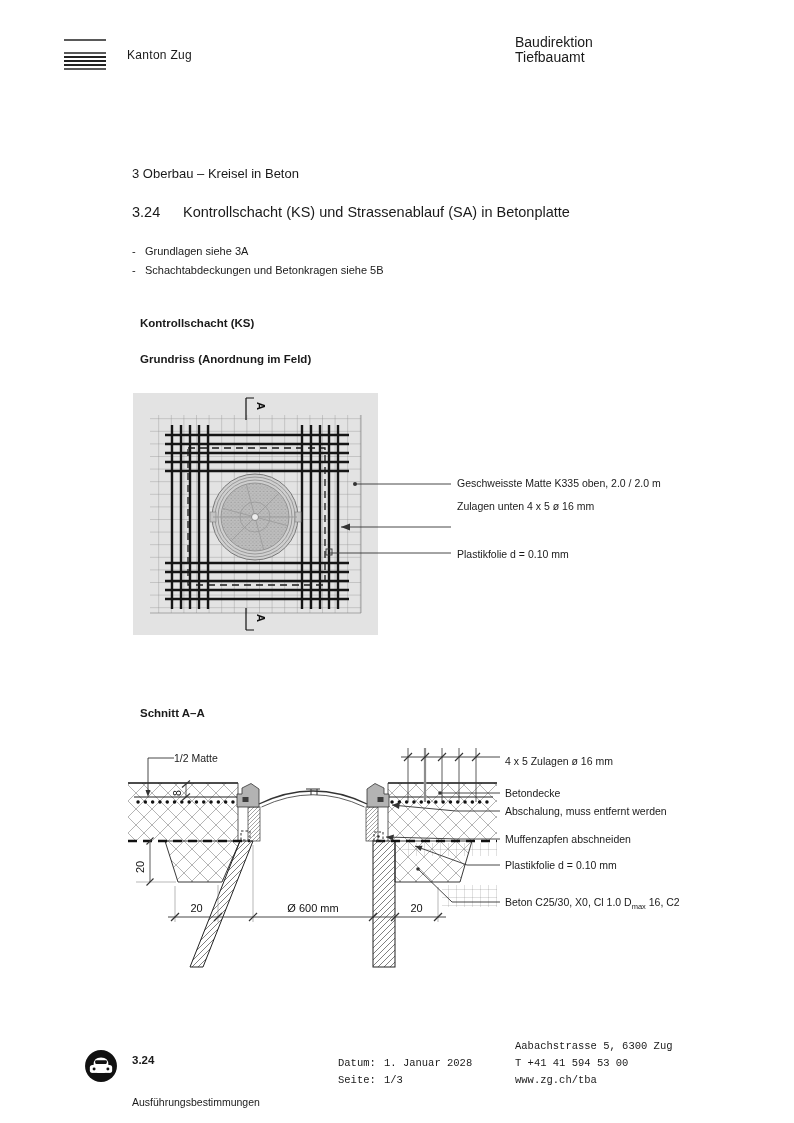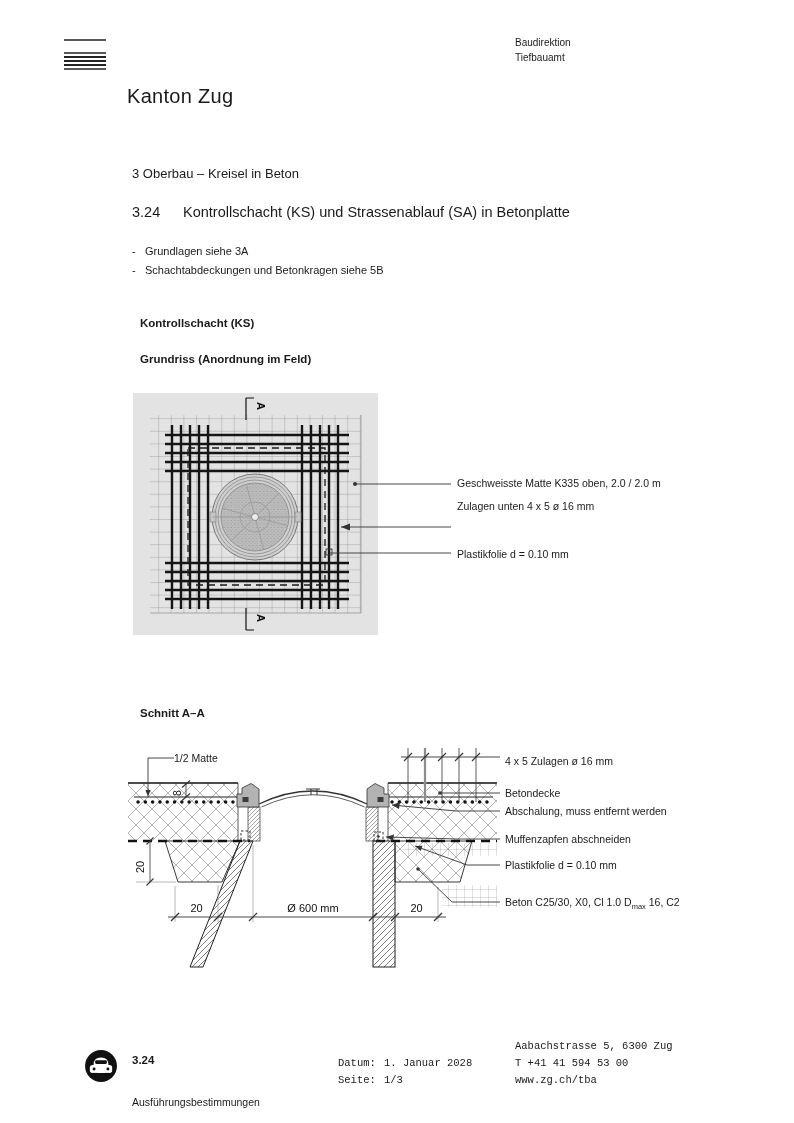--- a/index.html
+++ b/index.html
@@ -3,22 +3,22 @@
 <meta charset="utf-8">
 <style>
   html,body{margin:0;padding:0;background:#888;}
   .page{
     position:relative;width:794px;height:1123px;background:#ffffff;
     margin:0 auto;font-family:"Liberation Sans",sans-serif;color:#1a1a1a;
     overflow:hidden;
   }
   .abs{position:absolute;}
   
-  .brand{font-size:20px;letter-spacing:0.3px;margin-top:37px;}
-  .dept{font-size:10px;line-height:15px;}
+  .brand{font-size:12px;letter-spacing:0.3px;}
+  .dept{font-size:14px;line-height:15px;}
   
   .breadcrumb{font-size:13px;}
   .doc-title{font-size:14.5px;font-weight:normal;white-space:nowrap;}
   .doc-title .num{display:inline-block;width:51px;}
   .notes{font-size:11px;line-height:19px;}
   .note-row{display:flex;}
   .note-row .dash{width:13px;}
   .h2{font-size:11.5px;font-weight:bold;white-space:nowrap;padding-left:8px;}
   .drawlabel{font-size:10.5px;white-space:nowrap;line-height:13px;}
   .drawlabel sub{font-size:7.5px;vertical-align:-2.5px;text-align:center;}

